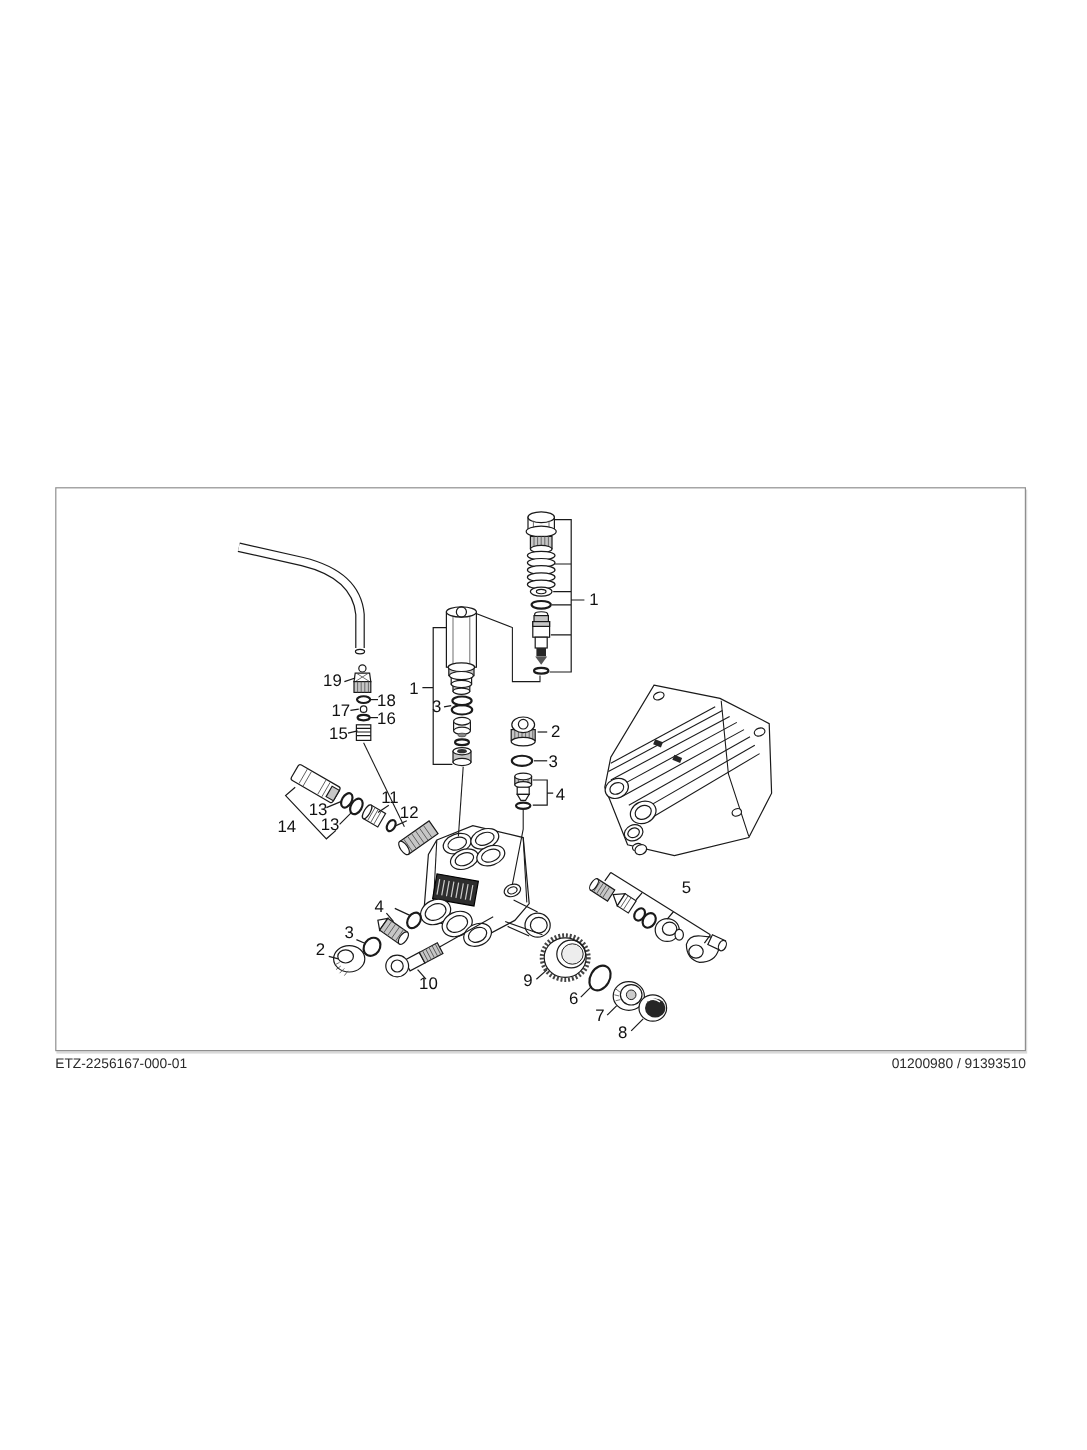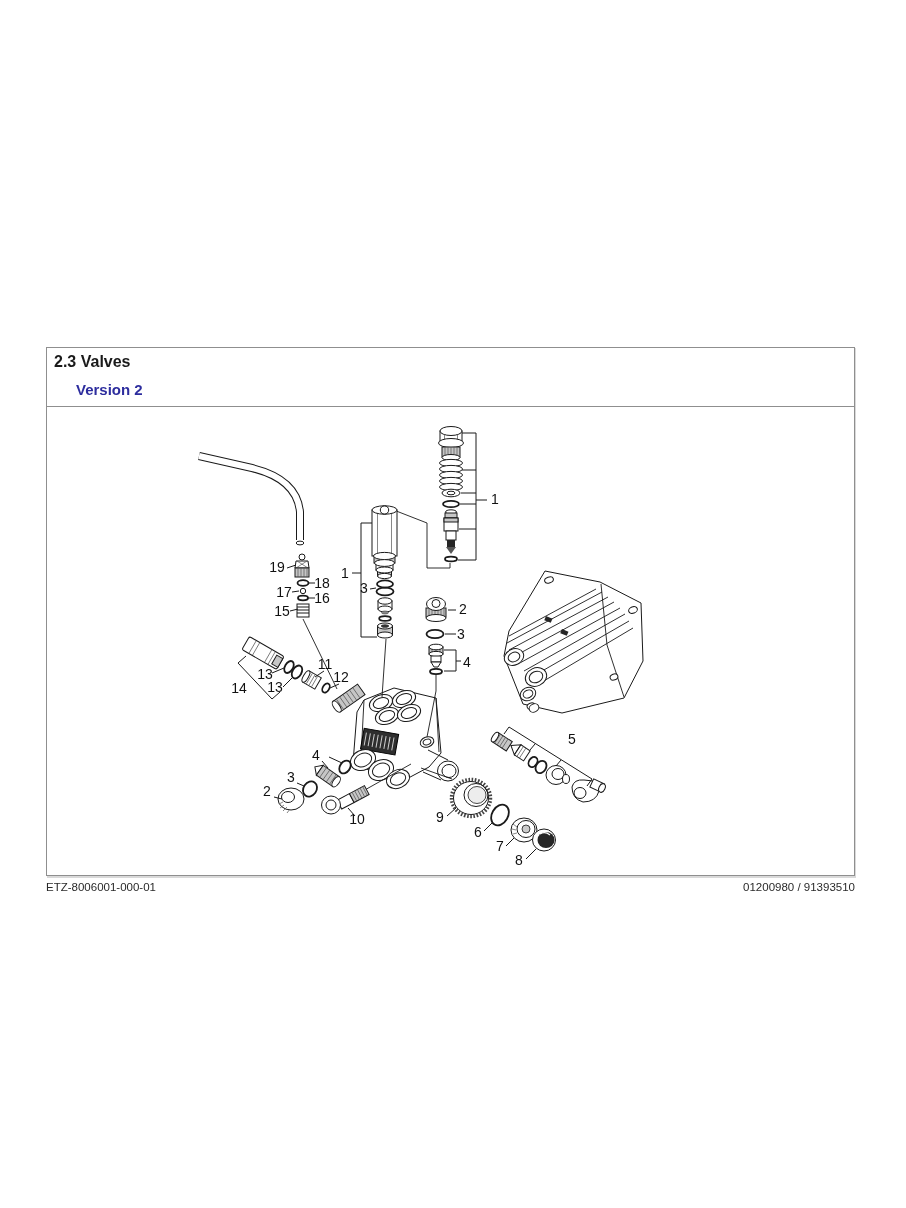--- a/index.html
+++ b/index.html
@@ -24,24 +24,20 @@
   .or{fill:none;stroke:#1a1a1a;stroke-width:1.8;}
   .tube-o{stroke:#1a1a1a;stroke-width:8;fill:none;}
   .tube-i{stroke:#ffffff;stroke-width:6;fill:none;}
   .callout{font-family:"Liberation Sans",sans-serif;font-size:14px;fill:#111;}
 </style>
 </head>
 <body>
 
 <div class="page">
 
-  <div class="doc-box header-box">
-    <div class="section-title">2.3 Valves</div>
-    <div class="version-label" style="color: rgb(45, 45, 158);">Version 2</div>
-  </div>
 
   <div class="doc-box diagram-box">
     <svg width="807" height="466" viewBox="47 407 807 466">
 
       <g>
         <path class="tube-o" d="M199,456 L252,468 Q297,479 300,512 L300,540"></path>
         <path class="tube-i" d="M199,456 L252,468 Q297,479 300,512 L300,540"></path>
         <ellipse class="fw" cx="300" cy="543" rx="3.8" ry="1.9"></ellipse>
       </g>
 
@@ -341,17 +337,17 @@
           <text x="440" y="822" text-anchor="middle" class="callout">9</text>
           <text x="357" y="824" text-anchor="middle" class="callout">10</text>
           <text x="478" y="837" text-anchor="middle" class="callout">6</text>
           <text x="500" y="851" text-anchor="middle" class="callout">7</text>
           <text x="519" y="865" text-anchor="middle" class="callout">8</text>
         </g>
     </svg>
   </div>
 
   <div class="footer">
-    <span class="fl">ETZ-8006001-000-01</span>
+    <span class="fl">ETZ-2256167-000-01</span>
     <span class="fr">01200980 / 91393510</span>
   </div>
 
 </div>
 
 </body></html>

